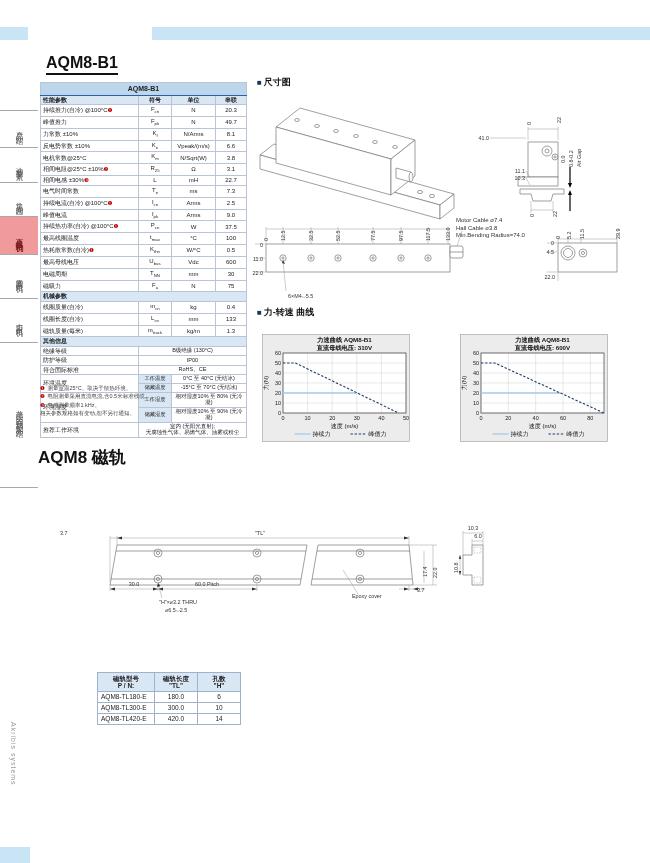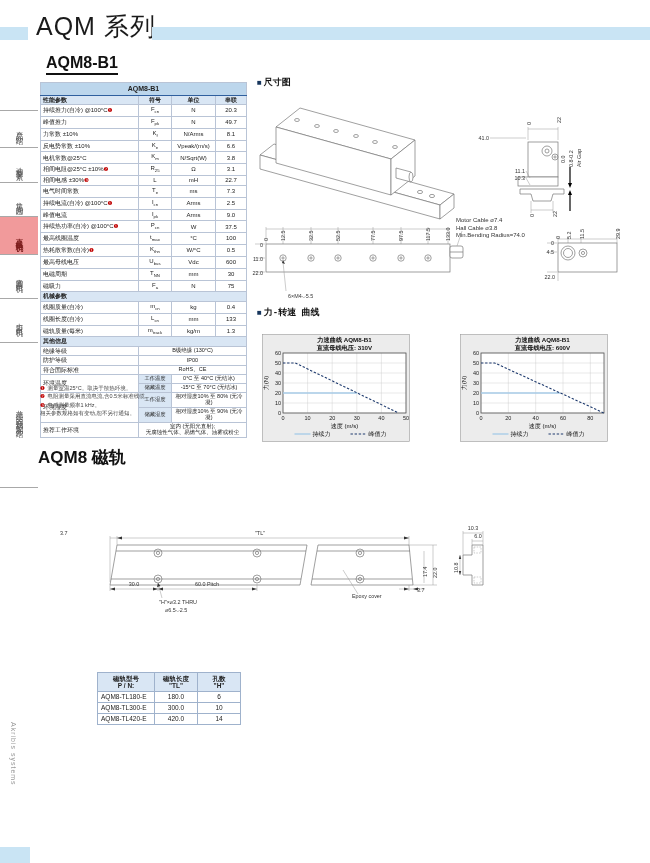--- a/index.html
+++ b/index.html
@@ -49,21 +49,20 @@
   svg text.ct{font-size:6.2px;font-weight:bold;fill:#111;font-family:"Liberation Sans",sans-serif;}
   svg text.tk{font-size:5.5px;fill:#222;font-family:"Liberation Sans",sans-serif;}
   svg text.al{font-size:6px;fill:#111;font-family:"Liberation Sans",sans-serif;}
 </style>
 </head>
 <body>
 
 <div class="page">
 
   <div class="abs bar" style="left:0;top:27px;width:28px;"></div>
-  <div class="abs h1" style="left:36px;top:10px;">AQM 系列</div>
   <div class="abs bar" style="left:152px;top:27px;width:498px;"></div>
 
   <div class="sidebar">
       <div class="stab" style="height: 37px;">产品介绍</div>
       <div class="stab" style="height: 35px;">选型要素</div>
       <div class="stab" style="height: 34px;">常见问题</div>
       <div class="stab active" style="height: 38px;">直线电机</div>
       <div class="stab" style="height: 44px;">音圈电机</div>
       <div class="stab" style="height: 44px;">力矩电机</div>
       <div class="stab" style="height: 146px;">龙门平台的运动控制介绍</div>
@@ -387,21 +386,21 @@
     <line class="thin" x1="18" y1="47" x2="18" y2="56"></line>
   <text x="20" y="14" class="dim" transform="rotate(-90,20,14)">0</text>
       <text x="31" y="14" class="dim" transform="rotate(-90,31,14)">5.2</text>
       <text x="44" y="14" class="dim" transform="rotate(-90,44,14)">11.5</text>
       <text x="80" y="14" class="dim" transform="rotate(-90,80,14)">29.9</text>
       <text x="14" y="20" class="dim" text-anchor="end">0</text>
       <text x="14" y="29" class="dim" text-anchor="end">4.5</text>
       <text x="15" y="54" class="dim" text-anchor="end">22.0</text>
     </svg>
 
-  <div class="abs sechead" style="left:257px;top:306px;font-family:Liberation Mono, monospace;">
+  <div class="abs sechead" style="left:257px;top:306px;">
     <span class="sq">■</span><span>力-转速 曲线</span>
   </div>
   <div class="abs" style="left:262px;top:334px;"><svg width="148" height="108" viewBox="0 0 148 108">
         <rect x="0.5" y="0.5" width="147" height="107" fill="#ececec" stroke="#9a9a9a" stroke-width="0.6"></rect>
         <text x="82.5" y="8" text-anchor="middle" class="ct">力速曲线 AQM8-B1</text>
         <text x="82.5" y="15.5" text-anchor="middle" class="ct">直流母线电压: 310V</text>
         <rect x="21" y="19" width="123" height="60" fill="#ffffff"></rect>
         <line x1="21" y1="19" x2="21" y2="79" stroke="#c8c8c8" stroke-width="0.4"></line>
         <text x="21" y="86" text-anchor="middle" class="tk">0</text>
         <line x1="45.6" y1="19" x2="45.6" y2="79" stroke="#c8c8c8" stroke-width="0.4"></line>

